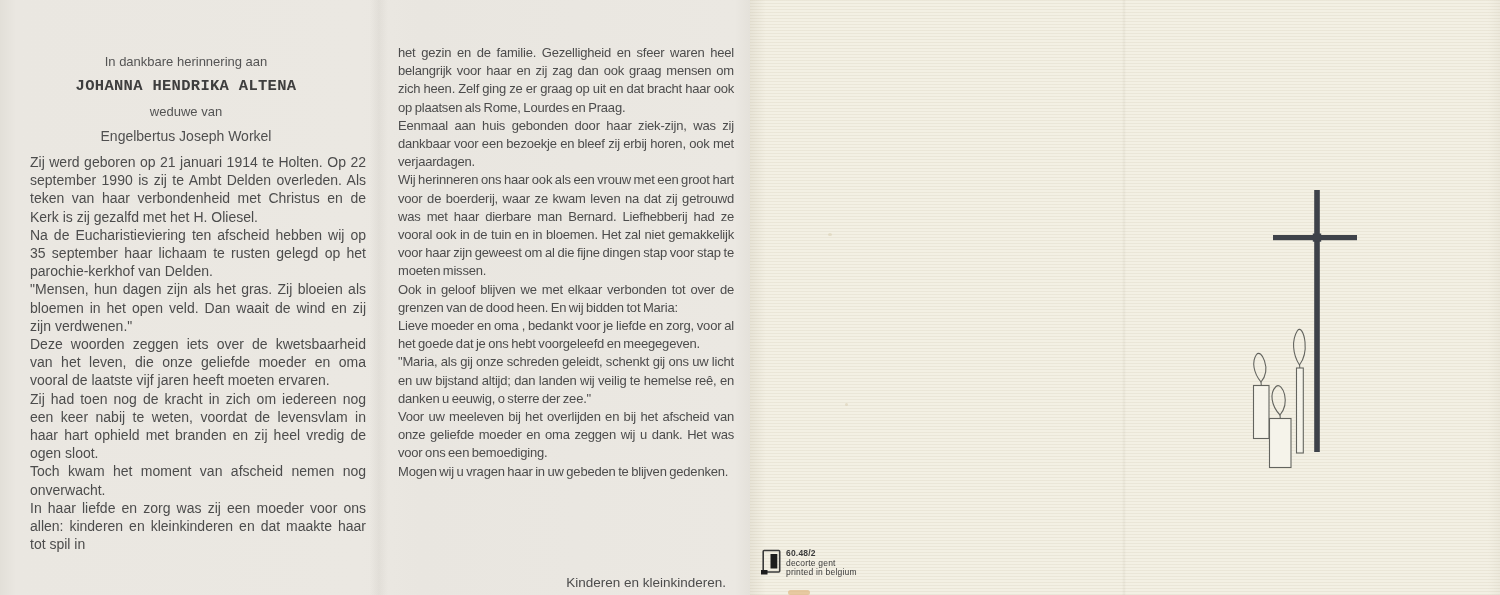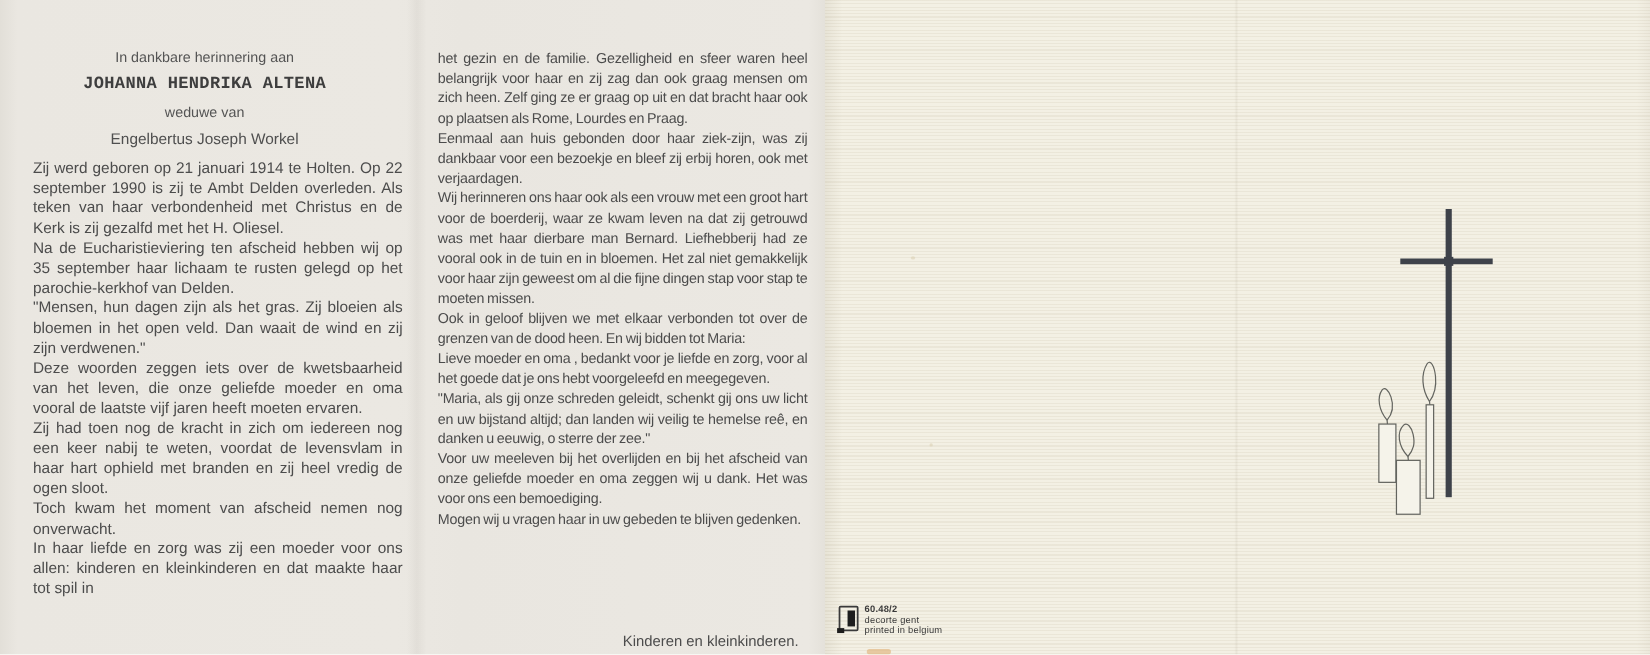--- a/index.html
+++ b/index.html
@@ -14,21 +14,21 @@
     background:linear-gradient(90deg,#e2dfd8 0px,#eae7e1 16px,#ebe8e2 360px,#e9e6e0 420px,#ebe8e2 735px,#e4e1da 750px);
   }
   .gutter{
     position:absolute;left:370px;top:0;width:18px;height:595px;
     background:linear-gradient(90deg,rgba(0,0,0,0),rgba(120,115,105,0.08),rgba(0,0,0,0));
   }
   .col{position:absolute;top:0;color:#4c4c4c;}
   .col-left{left:30px;width:336px;}
   .col-mid{left:398px;width:336px;height:488px;}
   .head{padding-top:44px;width:312px;text-align:center;}
-  .intro{font-size:13px;margin:0 0 8px;color:#545454;}
+  .intro{font-size:13px;margin:10px 0 8px;color:#545454;}
   .name{font-size:15.5px;font-weight:bold;letter-spacing:.3px;margin:0 0 9px;color:#3e3e3e;font-family:Liberation Mono, monospace;}
   .rel{font-size:13px;margin:0 0 9px;color:#545454;}
   .spouse{font-size:14px;margin:0 0 9px;color:#4f4f4f;}
   .bodytext{font-size:14px;line-height:18.2px;text-align:justify;color:#4c4c4c;}
   .col-mid .bodytext{padding-top:44px;font-size:13px;letter-spacing:-0.2px;word-spacing:-0.8px;}
   .para{margin:0;}
   .signature{
     position:absolute;left:0;top:559px;width:100%;margin:16px;box-sizing:border-box;
     text-align:right;padding-right:24px;font-size:13.5px;color:#4c4c4c;
   }
@@ -39,21 +39,21 @@
     background-image:
       linear-gradient(90deg,rgba(128,117,95,0.10) 0px,rgba(0,0,0,0) 16px),
       linear-gradient(270deg,rgba(128,117,95,0.06) 0px,rgba(0,0,0,0) 12px),
       repeating-linear-gradient(180deg,rgba(189,178,152,0.16) 0px,rgba(189,178,152,0.16) 1px,rgba(0,0,0,0) 1px,rgba(0,0,0,0) 3px);
   }
   .cover-fold{
     position:absolute;left:372px;top:0;width:4px;height:595px;
     background:linear-gradient(90deg,rgba(0,0,0,0),rgba(150,140,118,0.10),rgba(0,0,0,0));
   }
   .illustration{position:absolute;left:470px;top:180px;width:200px;height:300px;}
-  .mark{position:absolute;left:10px;top:549px;display:flex;gap:4px;align-items:center;}
+  .mark{position:absolute;left:10px;top:549px;display:flex;gap:4px;align-items:flex-start;}
   .mark-icon{width:22px;height:27px;flex:0 0 auto;}
   .mark-text{font-size:8.5px;line-height:9.6px;color:#3a3a3a;letter-spacing:.2px;}
   .mark-code{font-weight:bold;}
   .speck{position:absolute;border-radius:50%;background:#d9cdb0;opacity:.55;}
   .speck.s1{left:78px;top:233px;width:4px;height:3px;}
   .speck.s2{left:95px;top:403px;width:3px;height:3px;}
   .artifact{position:absolute;left:38px;top:590px;width:22px;height:5px;background:#dca96a;opacity:.55;border-radius:3px;}
 </style>
 </head>
 <body>

